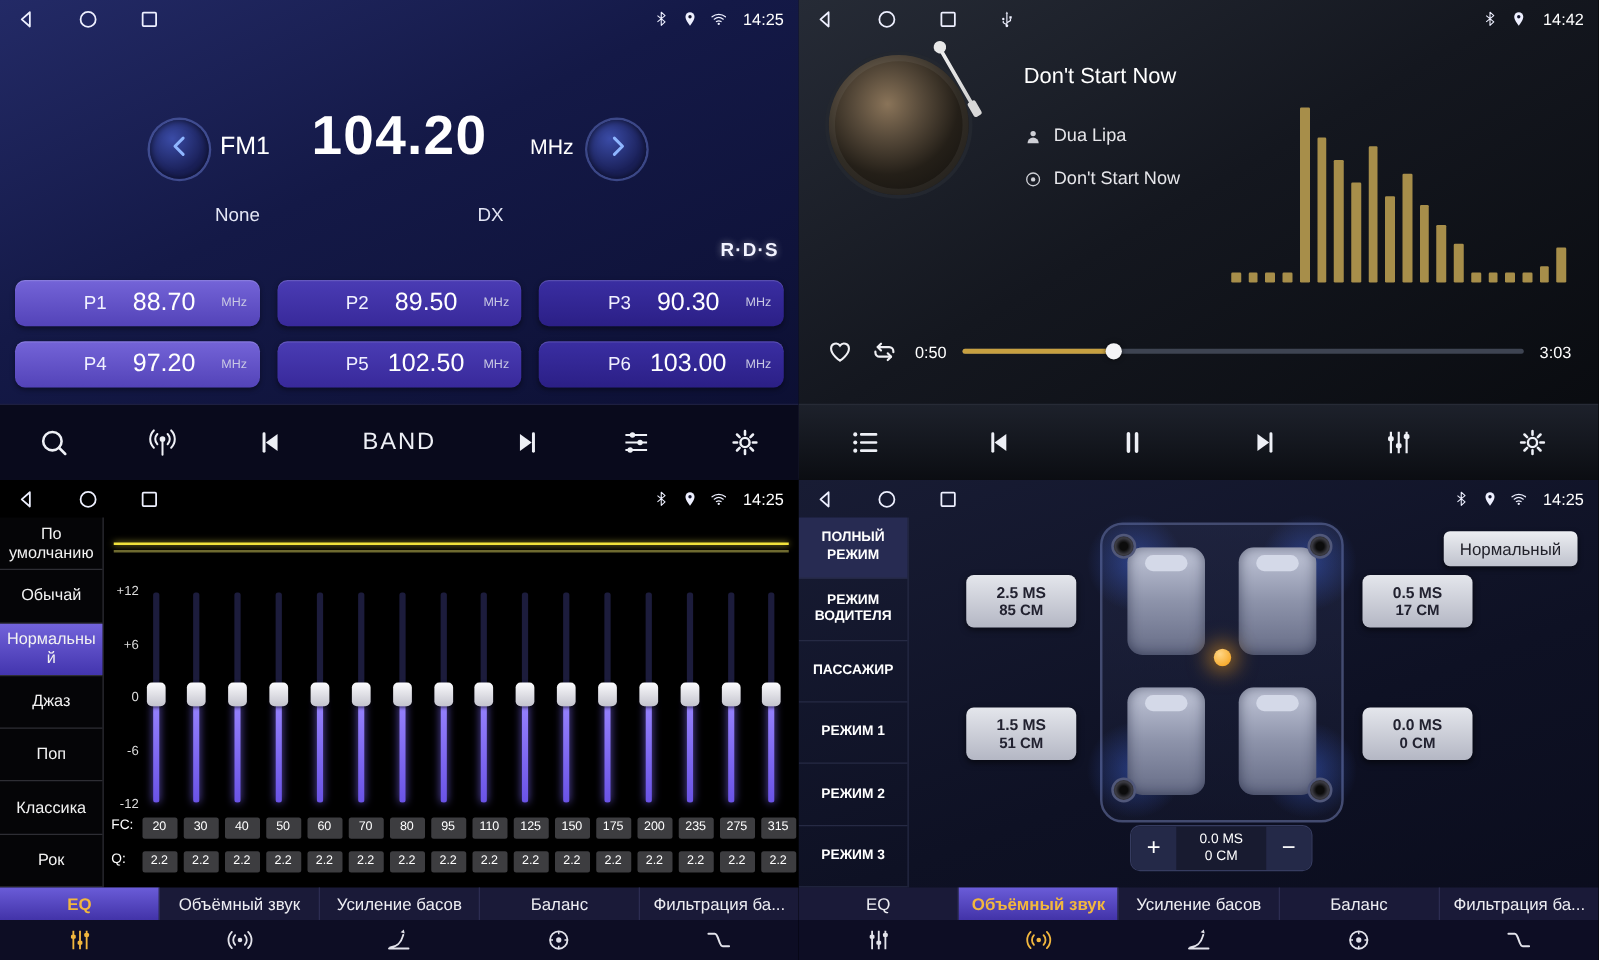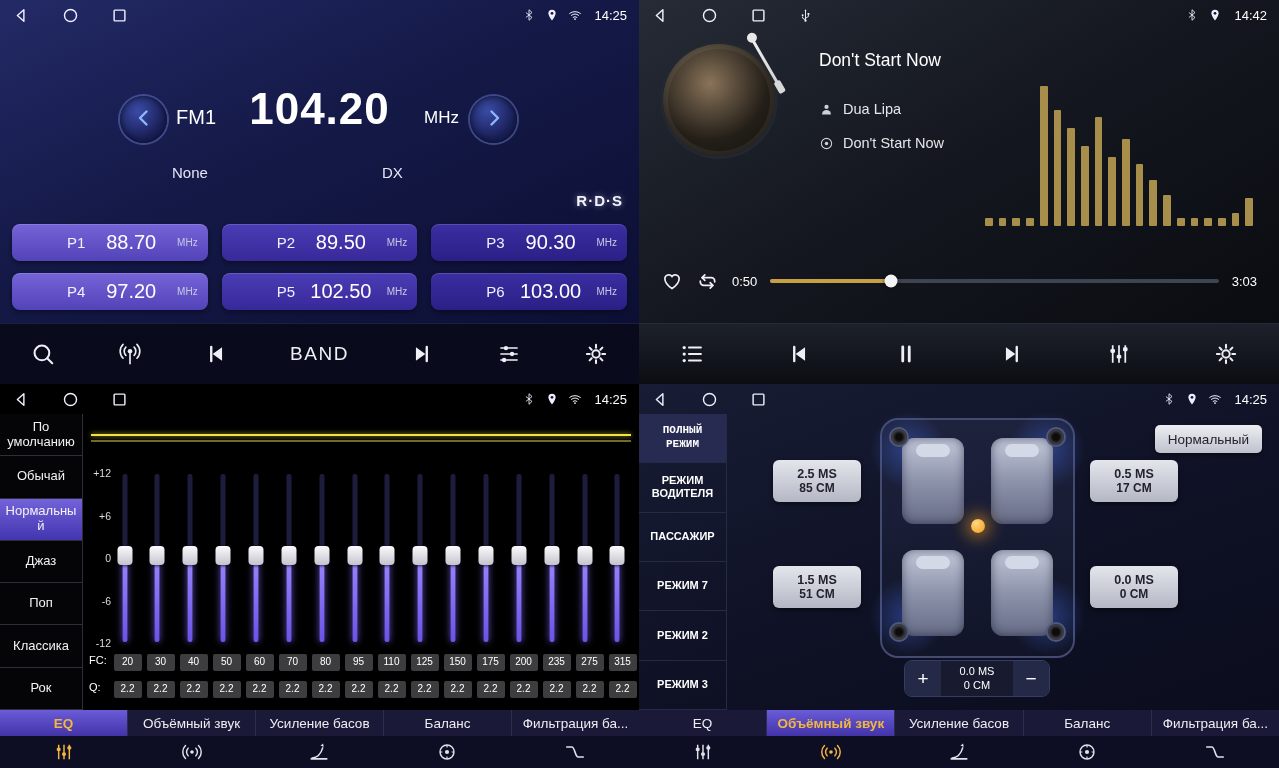--- a/index.html
+++ b/index.html
@@ -104,21 +104,21 @@
   .tab { flex:1; display:flex; align-items:center; justify-content:center; color:#ededf2; font-size:13.5px; border-right:1px solid #2c2c52; white-space:nowrap; overflow:hidden; }
   .tab:last-child { border-right:none; }
   .tab.active { background:linear-gradient(180deg,#6a5cd8,#4233a8); color:#f2b73e; font-weight:bold; }
   .ticons { flex:1; display:flex; background:#0d0d24; }
   .ticon { flex:1; display:flex; align-items:center; justify-content:center; color:#e2e2ea; }
   .ticon.active { color:#f2b73e; }
 
   
   .sur-sidebar { position:absolute; left:0; top:30px; bottom:58px; width:88px; display:flex; flex-direction:column; border-right:1px solid #262a44; }
   .sur-item { flex:1; display:flex; align-items:center; justify-content:center; text-align:center; color:#fff; font-size:11px; font-weight:bold; line-height:1.25; border-bottom:1px solid #262a44; padding:2px 6px; }
-  .sur-item.sel { background:#272b52;font-family:Liberation Mono, monospace; }
+  .sur-item.sel { background:#272b52; }
   .normal-btn { position:absolute; right:17px; top:41px; height:28px; padding:0 13px; border-radius:5px;
     background:linear-gradient(180deg,#eceef2,#bfc2cd); color:#23232c; font-size:13.5px; box-shadow:0 2px 4px rgba(0,0,0,.5); }
   .car { position:absolute; left:241px; top:34px; width:195px; height:240px; border:2px solid #434b70; border-radius:18px;
     background:linear-gradient(180deg,rgba(40,46,78,.5),rgba(22,26,48,.5)); }
   .glow { position:absolute; width:80px; height:80px; border-radius:50%; background:radial-gradient(circle,rgba(70,115,255,.38),transparent 68%); }
   .g-fl{left:-14px;top:-10px;} .g-fr{right:-14px;top:-10px;} .g-rl{left:-14px;bottom:0;} .g-rr{right:-14px;bottom:0;}
   .seat { position:absolute; width:62px; height:86px; border-radius:12px;
     background:linear-gradient(180deg,#c3c8da 0%,#8d93aa 50%,#666c86 100%); box-shadow:inset 0 0 10px rgba(15,20,45,.55); }
   .seat::before { content:""; position:absolute; top:6px; left:50%; transform:translateX(-50%); width:34px; height:13px; border-radius:7px; background:#d4d9e8; }
   .s-fl{left:20px;top:18px;} .s-fr{right:20px;top:18px;} .s-rl{left:20px;top:130px;} .s-rr{right:20px;top:130px;}
@@ -684,21 +684,21 @@
               <circle cx="12" cy="19" r="1.6" fill="currentColor"></circle>
             </svg>
           </span>
           <span class="sb-time">14:25</span>
         </div>
       </div>
     <div class="sur-sidebar" id="sur-sidebar">
         <div class="sur-item sel">ПОЛНЫЙ РЕЖИМ</div>
         <div class="sur-item">РЕЖИМ ВОДИТЕЛЯ</div>
         <div class="sur-item">ПАССАЖИР</div>
-        <div class="sur-item">РЕЖИМ 7</div>
+        <div class="sur-item">РЕЖИМ 1</div>
         <div class="sur-item">РЕЖИМ 2</div>
         <div class="sur-item">РЕЖИМ 3</div>
       </div>
     <button class="normal-btn">Нормальный</button>
     <div class="car">
       <div class="glow g-fl"></div>
       <div class="glow g-fr"></div>
       <div class="glow g-rl"></div>
       <div class="glow g-rr"></div>
       <div class="seat s-fl"></div>

